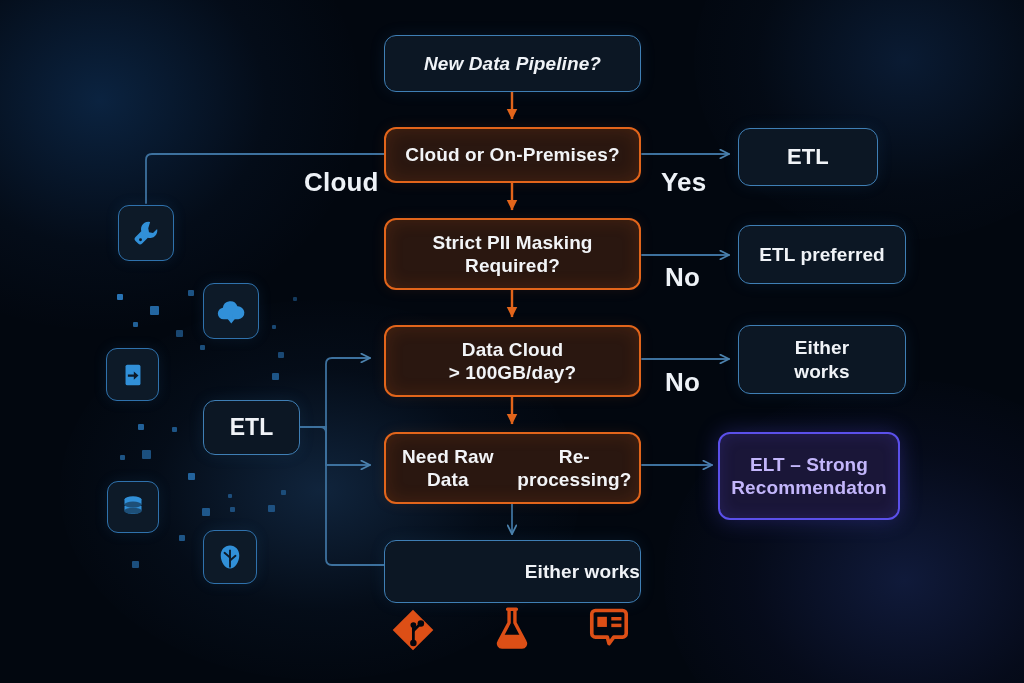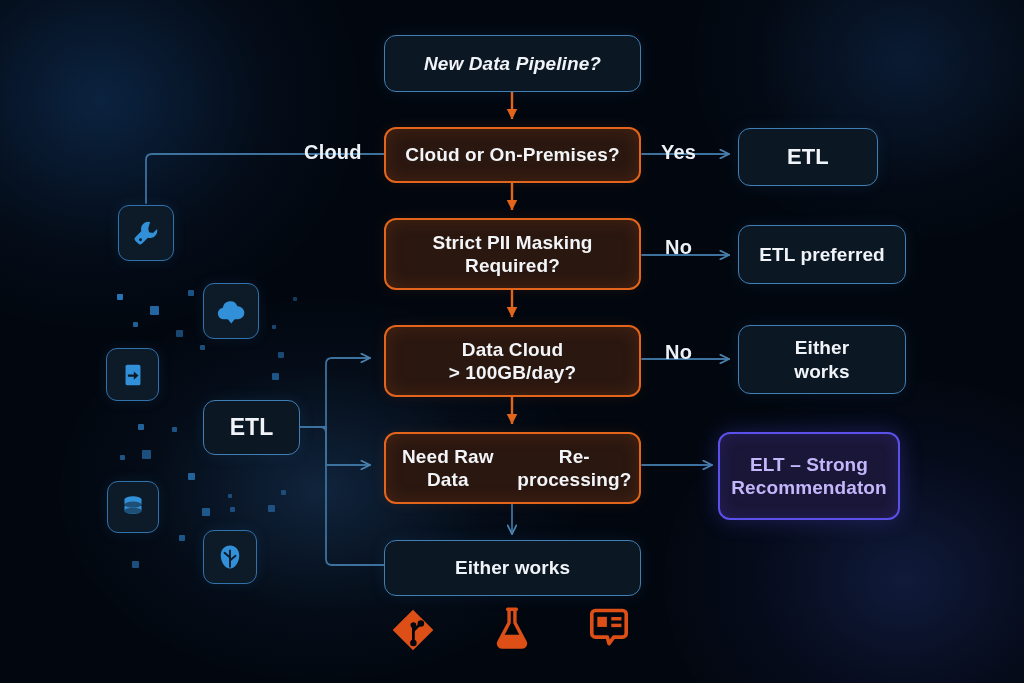--- a/index.html
+++ b/index.html
@@ -29,22 +29,22 @@
         justify-content:center;text-align:center;border-radius:12px;
         font-size:19px;font-weight:700;line-height:1.22;letter-spacing:.1px;}
   .node.decision{border:2px solid #e2651b;background:#2a1710;color:#f2f4f7;
         box-shadow:0 0 18px rgba(226,101,27,0.16) inset,0 0 14px rgba(226,101,27,0.10);}
   .node.blue{border:1.6px solid #3f7fb5;background:#0c1724;color:#f0f3f7;
         box-shadow:0 0 16px rgba(60,124,180,0.12);}
   .node.elt{border:2px solid #5b50ea;background:#1a1638;color:#c3b6fb;
         box-shadow:0 0 22px rgba(91,80,234,0.30),0 0 16px rgba(91,80,234,0.18) inset;}
 
   
-  .edge-label{position:absolute;color:#eef2f7;font-size:20px;font-weight:700;
-        letter-spacing:.2px;white-space:nowrap;}
+  .edge-label{position:absolute;color:#eef2f7;font-size:26px;font-weight:700;
+        letter-spacing:.2px;white-space:nowrap;margin-top:26px;}
 
   
   .tile{position:absolute;box-sizing:border-box;border-radius:11px;
         border:1.5px solid #2f72ad;background:#0d1a28;
         display:flex;align-items:center;justify-content:center;
         box-shadow:0 0 14px rgba(47,114,173,0.14);}
   .tile svg{display:block;}
 
   
   .brand{position:absolute;display:flex;align-items:center;justify-content:center;}
@@ -142,21 +142,21 @@
   <div class="node decision" style="left:384px;top:325px;width:257px;height:72px;flex-direction:column;">
     <span>Data Cloud</span>
     <span>&gt; 100GB/day?</span>
   </div>
 
   <div class="node decision" style="left:384px;top:432px;width:257px;height:72px;flex-direction:row;">
     <span>Need Raw Data</span>
     <span>Re-processing?</span>
   </div>
 
-  <div class="node blue" style="left:384px;top:540px;width:257px;height:56px;">
+  <div class="node blue" style="left:384px;top:540px;width:257px;height:63px;justify-content:flex-end;">
     <span>Either works</span>
   </div>
 
   <div class="node blue" style="left:738px;top:128px;width:140px;height:58px;font-size:22px;">
     <span>ETL</span>
   </div>
 
   <div class="node blue" style="left:738px;top:225px;width:168px;height:59px;">
     <span>ETL preferred</span>
   </div>

